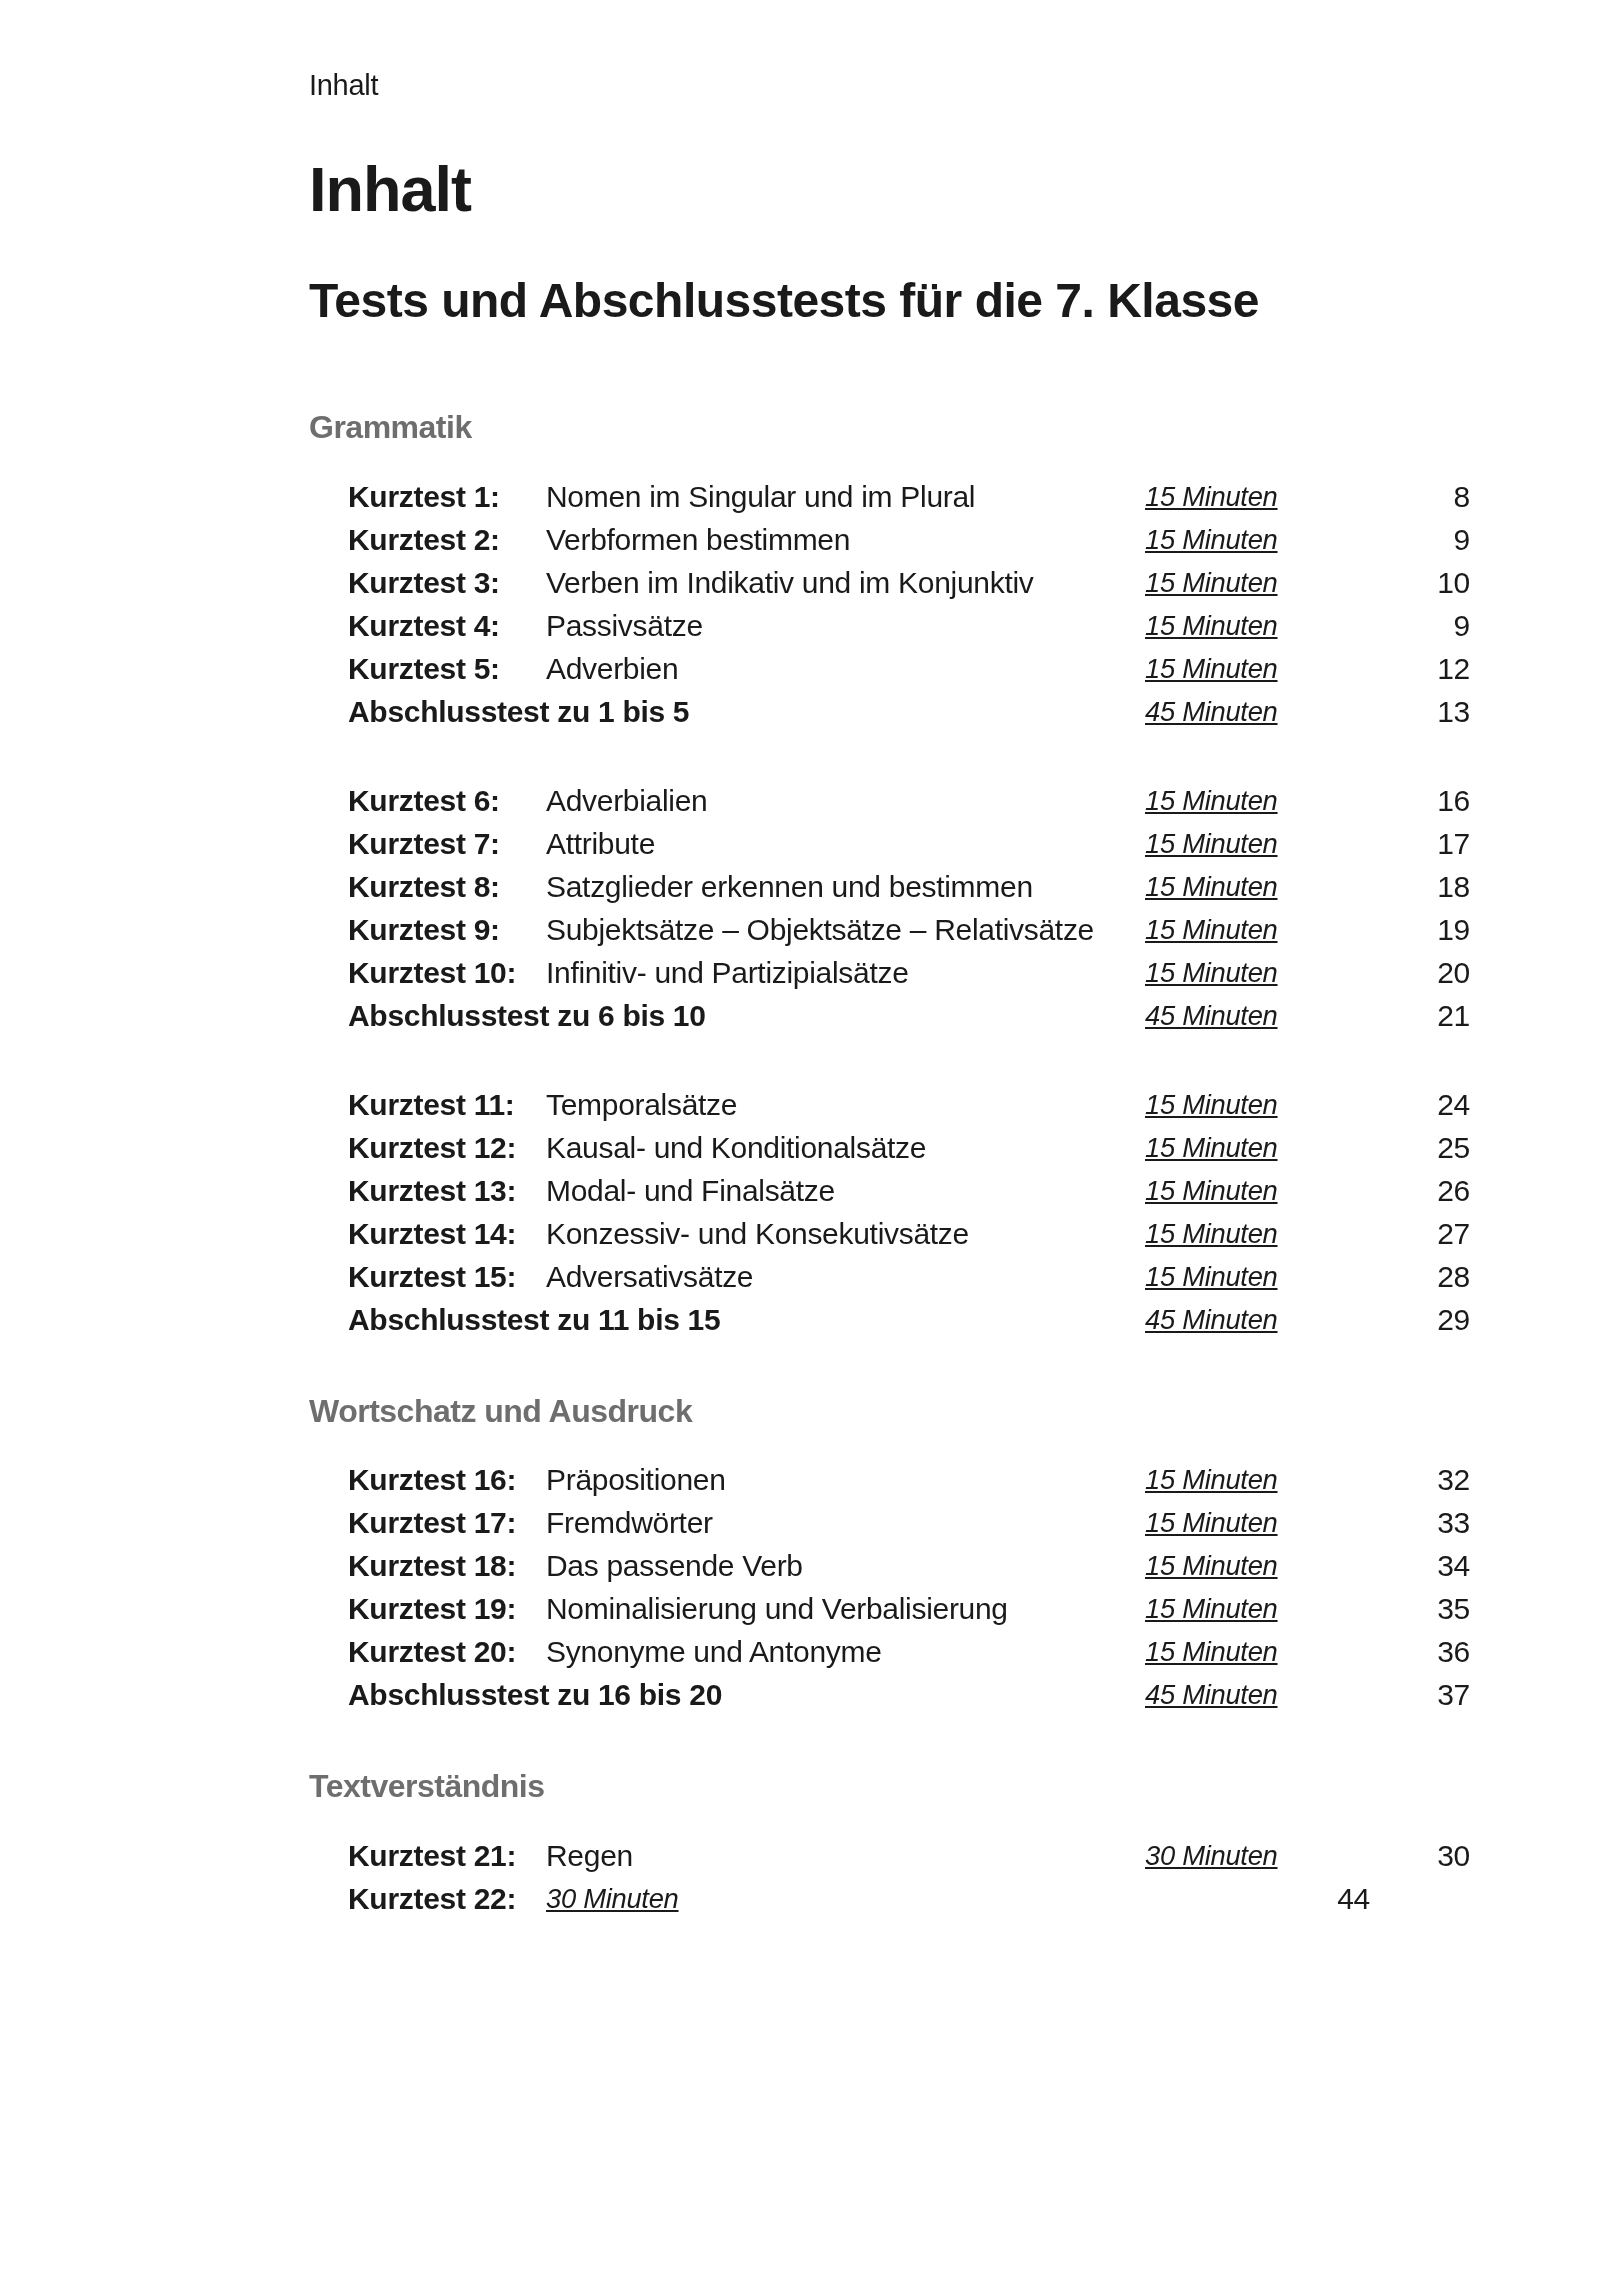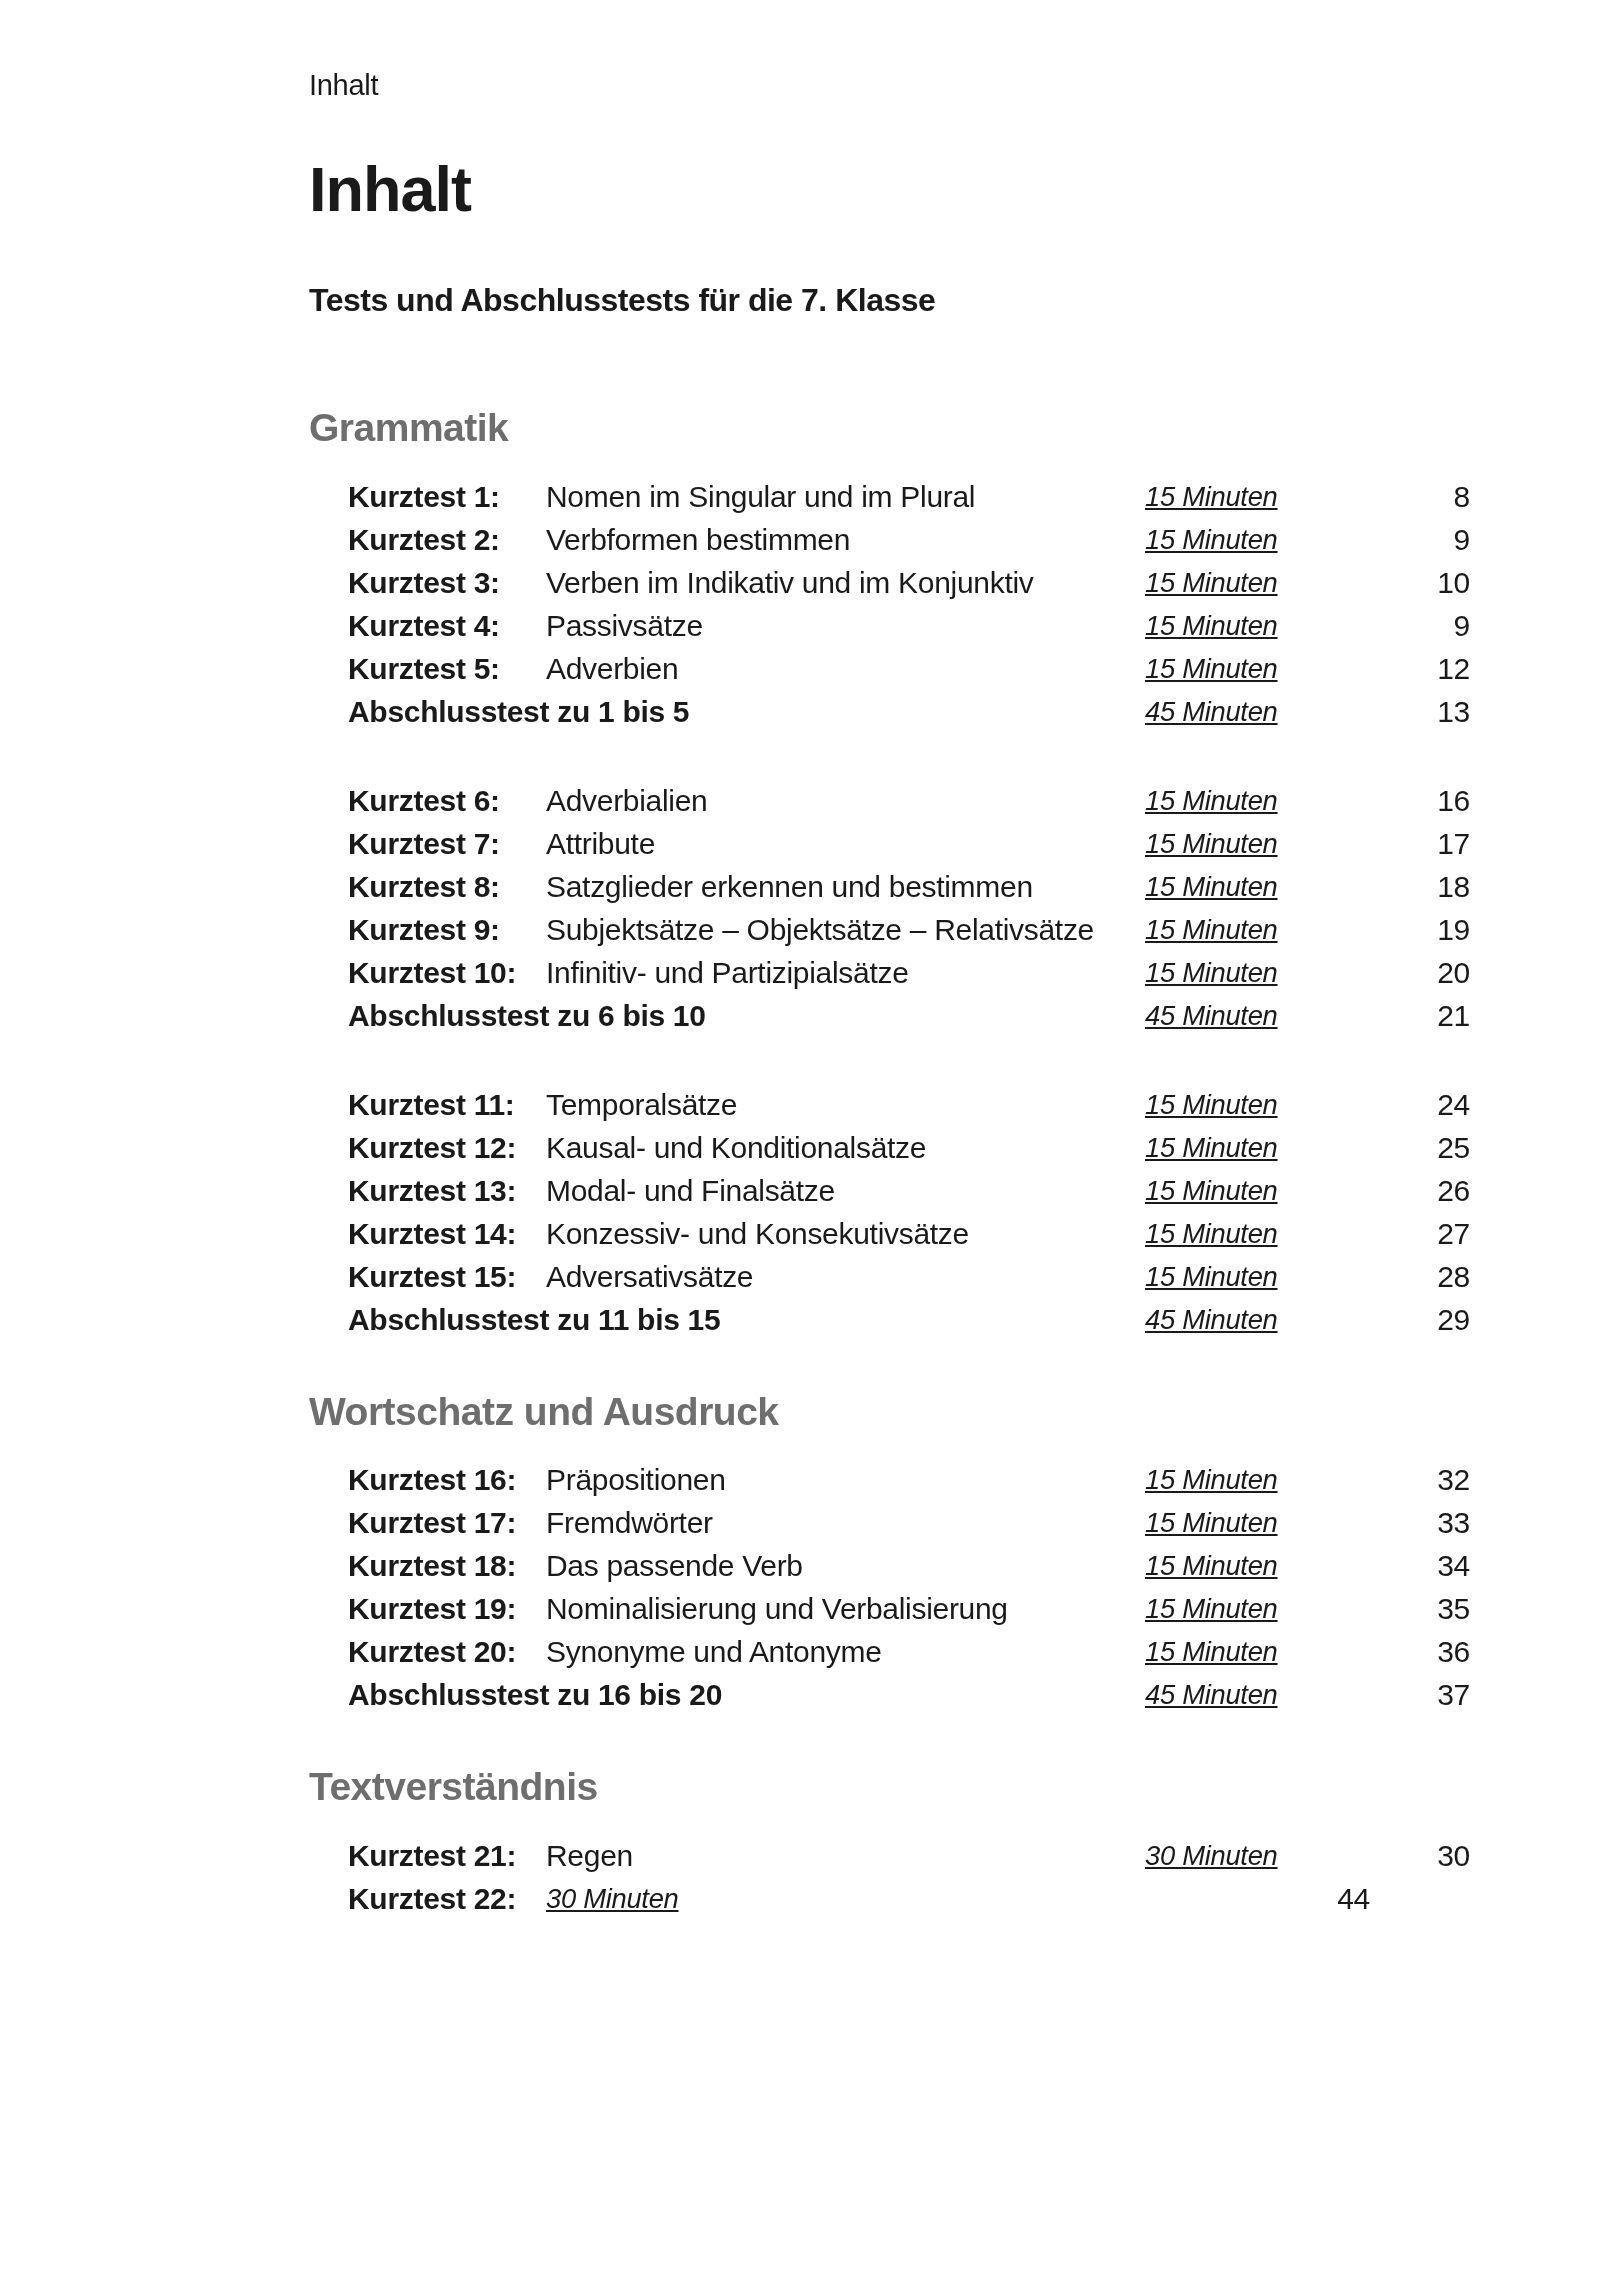--- a/index.html
+++ b/index.html
@@ -24,28 +24,28 @@
     letter-spacing: -0.3px;
   }
   .page-title {
     font-size: 63px;
     font-weight: bold;
     line-height: 65px;
     margin-top: 55px;
     letter-spacing: -1px;
   }
   .page-subtitle {
-    font-size: 32px;
+    font-size: 48px;
     font-weight: bold;
     line-height: 43px;
     margin-top: 57px;
     letter-spacing: -0.5px;
   }
   .section-heading {
-    font-size: 39px;
+    font-size: 32px;
     font-weight: bold;
     line-height: 47px;
     color: #6e6e6e;
     letter-spacing: -0.5px;
     margin-top: 47px;
     margin-bottom: 23.5px;
   }
   .toc-section.first .section-heading { margin-top: 82px; }
   .toc-group {
     margin-left: 39px;

